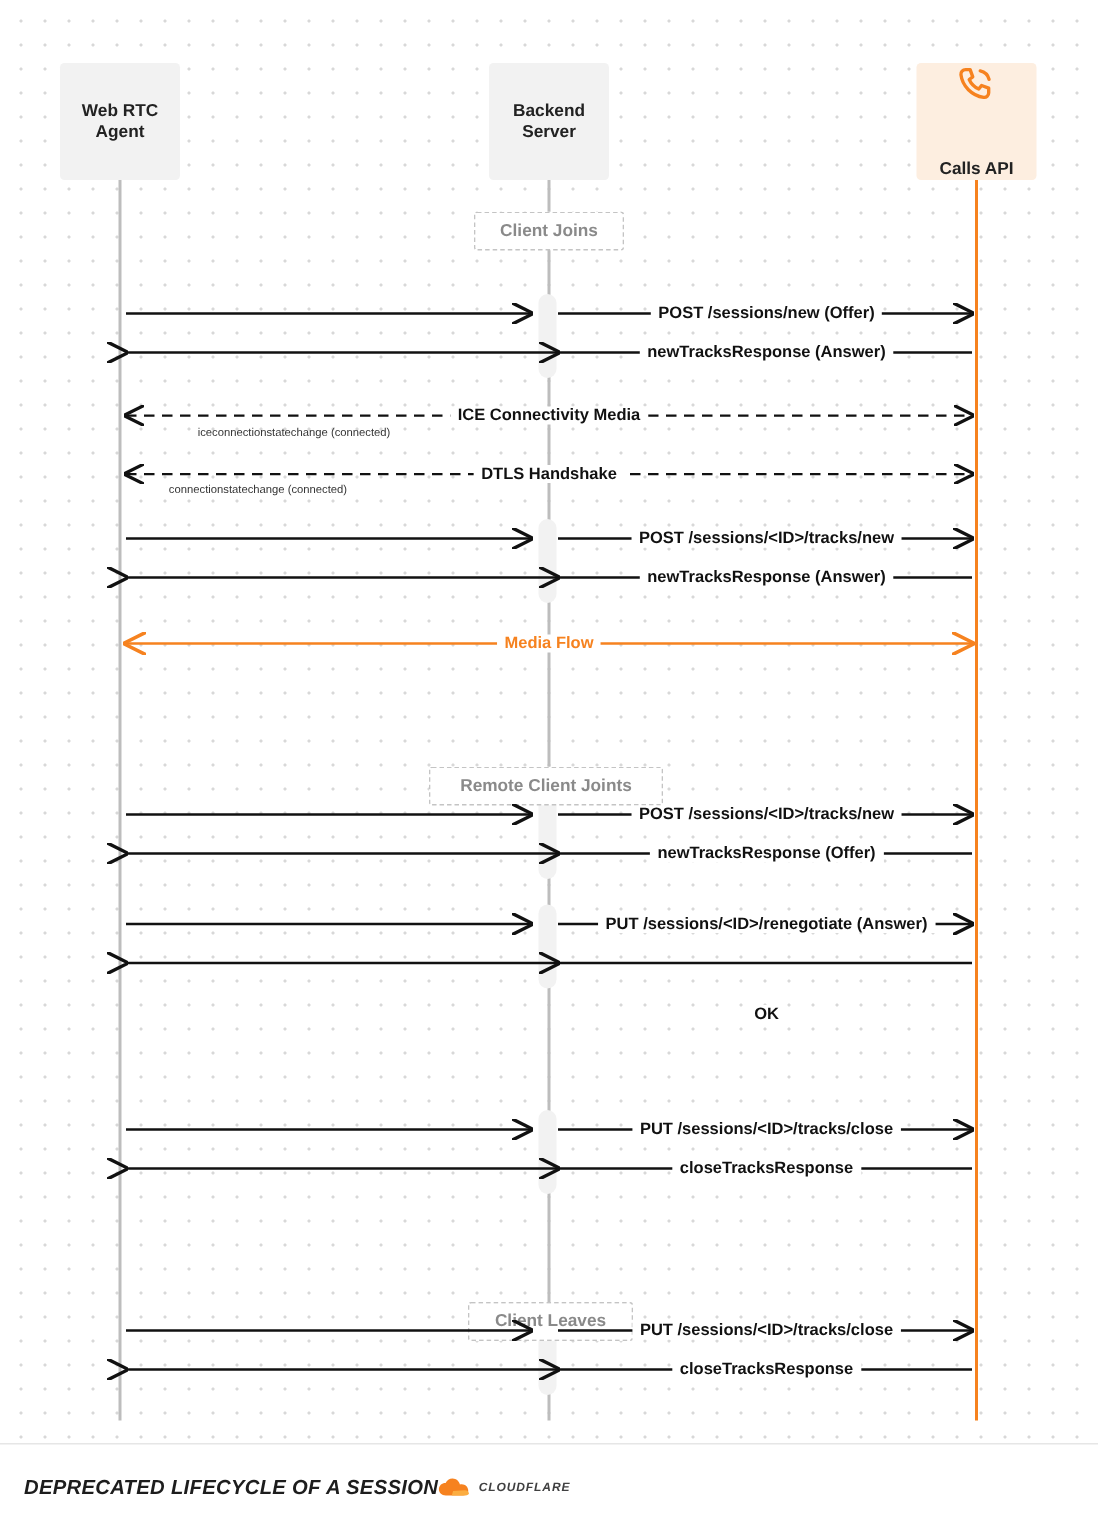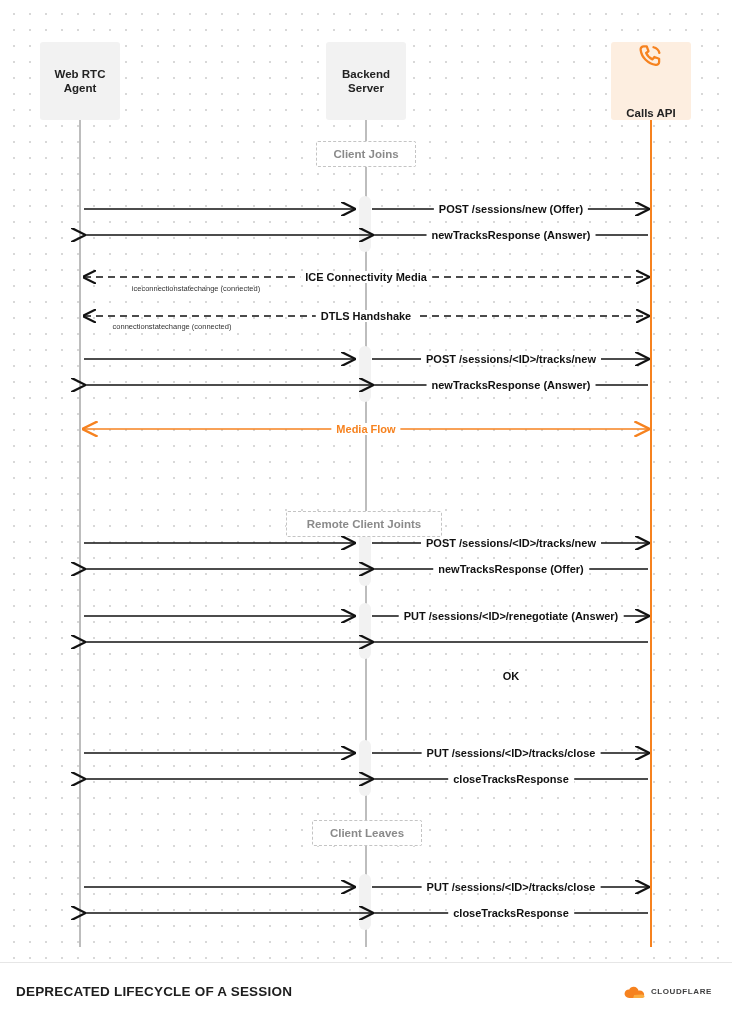--- a/index.html
+++ b/index.html
@@ -116,22 +116,22 @@
   
   #footer {
     position: absolute;
     left: 0;
     top: 964px;
     width: 728px;
     height: 55px;
     background: #ffffff;
     display: flex;
     align-items: center;
-    justify-content: space-between;
     padding: 0 16px;
+    font-style: italic;
   }
   #footer .title {
     font-size: 13.5px;
     font-weight: bold;
     letter-spacing: 0.2px;
     color: #1d1d1d;
   }
   .cf-logo {
     display: flex;
     align-items: center;
@@ -189,21 +189,21 @@
       </span>
       <span>Calls API</span>
     </div>
 
     <div class="phase" style="left:316px; top:141px; width:100px;text-align:center;">
       <span>Client Joins</span>
     </div>
     <div class="phase" style="left:286px; top:466px; width:156px;margin-top:45px;">
       <span>Remote Client Joints</span>
     </div>
-    <div class="phase" style="left:312px; top:820px; width:110px;">
+    <div class="phase" style="left:312px; top:868px; width:110px;">
       <span>Client Leaves</span>
     </div>
 
     <svg class="arrows">
       <defs>
         <marker id="arrR" markerWidth="9" markerHeight="9" refX="8" refY="4.5" orient="auto">
           <path d="M0,0 L9,4.5 L0,9" fill="none" stroke="#111111" stroke-width="1.4"></path>
         </marker>
         <marker id="arrL" markerWidth="9" markerHeight="9" refX="1" refY="4.5" orient="auto">
           <path d="M9,0 L0,4.5 L9,9" fill="none" stroke="#111111" stroke-width="1.4"></path>

